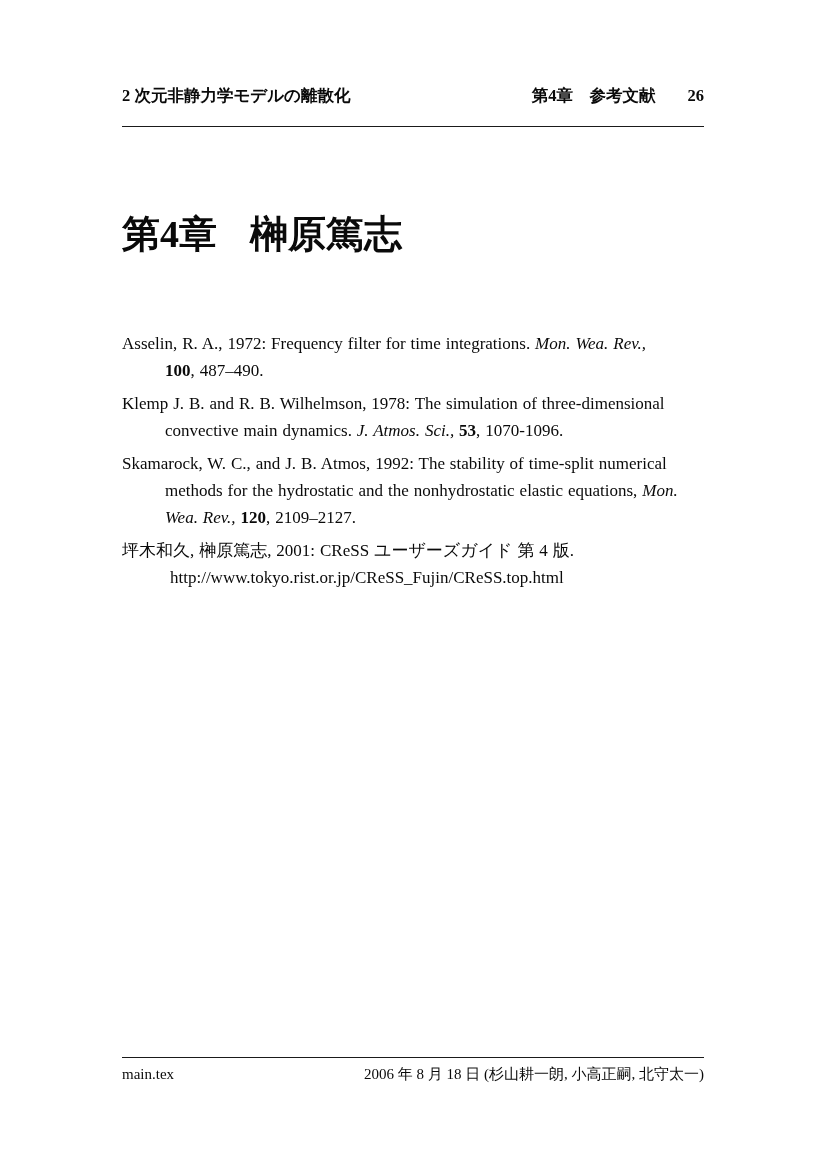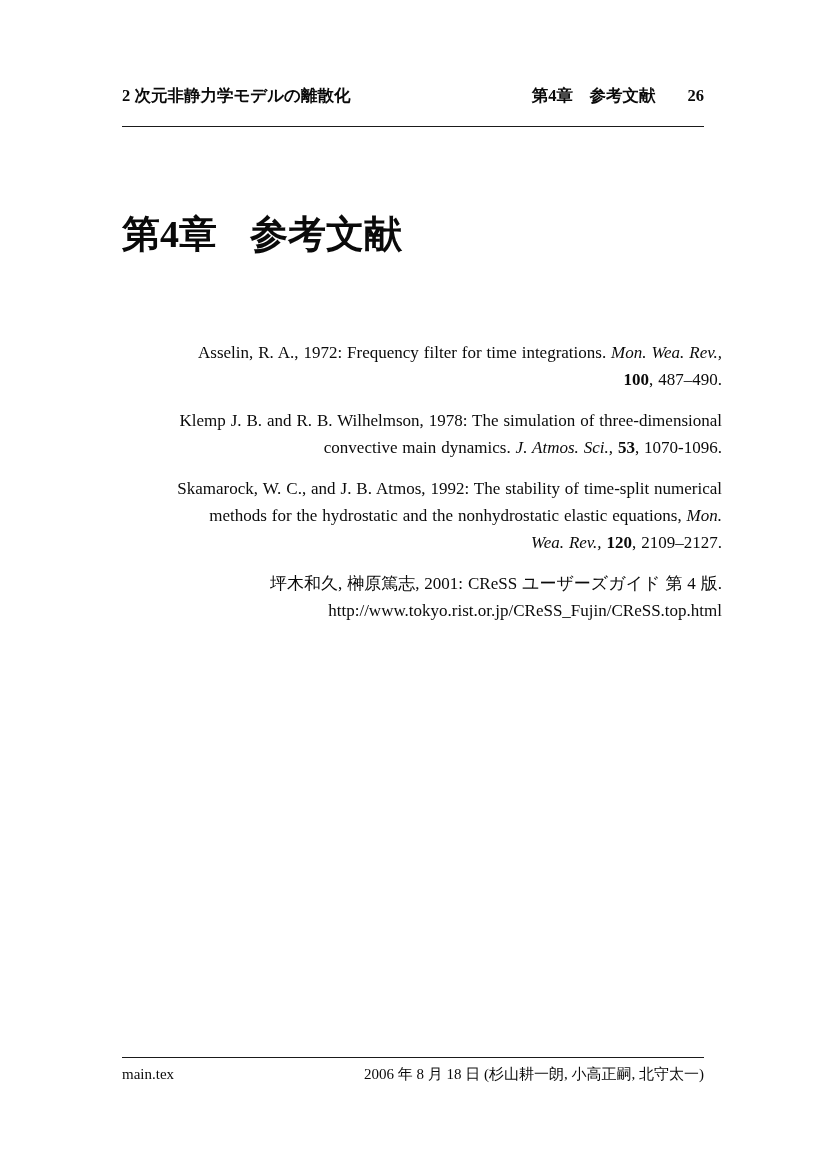--- a/index.html
+++ b/index.html
@@ -46,25 +46,24 @@
   .references {
     position: absolute;
     top: 325px;
     left: 122px;
     width: 600px;
     font-size: 17px;
     line-height: 27px;
     text-align: left;
   }
   .ref {
-    margin: 14px 0 6px 0;
+    margin: 5px 0 6px 0;
     padding-left: 43px;
     text-indent: -43px;
     word-spacing: 0.04em;
-    text-align: right;
   }
   .ref em { font-style: italic; }
   .ref strong { font-weight: bold; }
   .ref-url {
     display: block;
     text-indent: 0;
     margin-left: 5px;
   }
 
   .running-footer {
@@ -89,21 +88,21 @@
 
   <div class="running-header">
     <span>2 次元非静力学モデルの離散化</span>
     <span class="header-right">
       <span>第4章　参考文献</span>
       <span class="header-pagenum">26</span>
     </span>
   </div>
 
   <h1 class="chapter-title">
-    <span class="chapter-number">第4章</span><span>参考文献</span>
+    <span class="chapter-number">第4章</span><span>榊原篤志</span>
   </h1>
 
   <div class="references">
       <p class="ref"><span>Asselin, R. A., 1972: Frequency filter for time integrations. </span><em>Mon. Wea. Rev.,</em><br><strong>100</strong><span>, 487–490.</span></p>
       <p class="ref"><span>Klemp J. B. and R. B. Wilhelmson, 1978: The simulation of three-dimensional</span><br><span>convective main dynamics. </span><em>J. Atmos. Sci., </em><strong>53</strong><span>, 1070-1096.</span></p>
       <p class="ref"><span>Skamarock, W. C., and J. B. Atmos, 1992: The stability of time-split numerical</span><br><span>methods for the hydrostatic and the nonhydrostatic elastic equations, </span><em>Mon.</em><br><em>Wea. Rev., </em><strong>120</strong><span>, 2109–2127.</span></p>
       <p class="ref"><span>坪木和久, 榊原篤志, 2001: CReSS ユーザーズガイド 第 4 版.</span><span class="ref-url">http://www.tokyo.rist.or.jp/CReSS_Fujin/CReSS.top.html</span></p>
     </div>
 
   <div class="running-footer">

